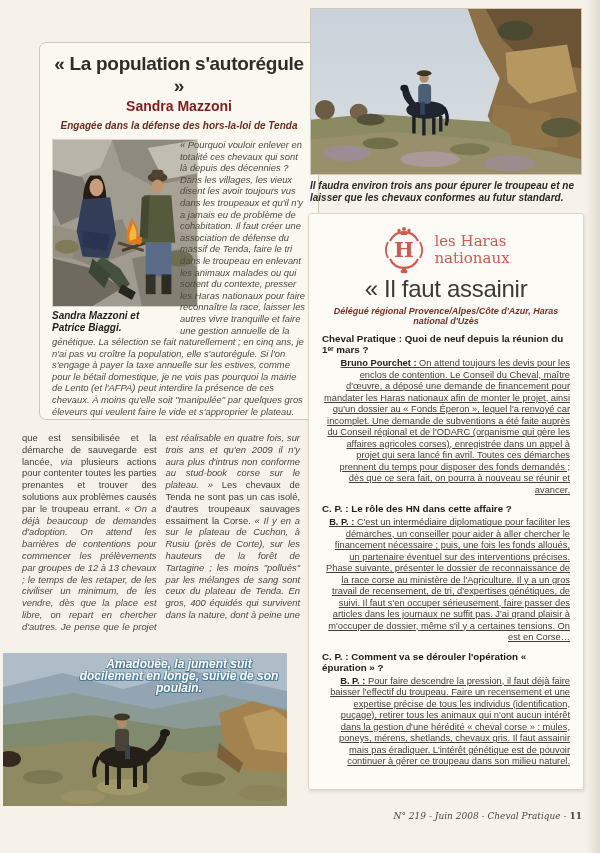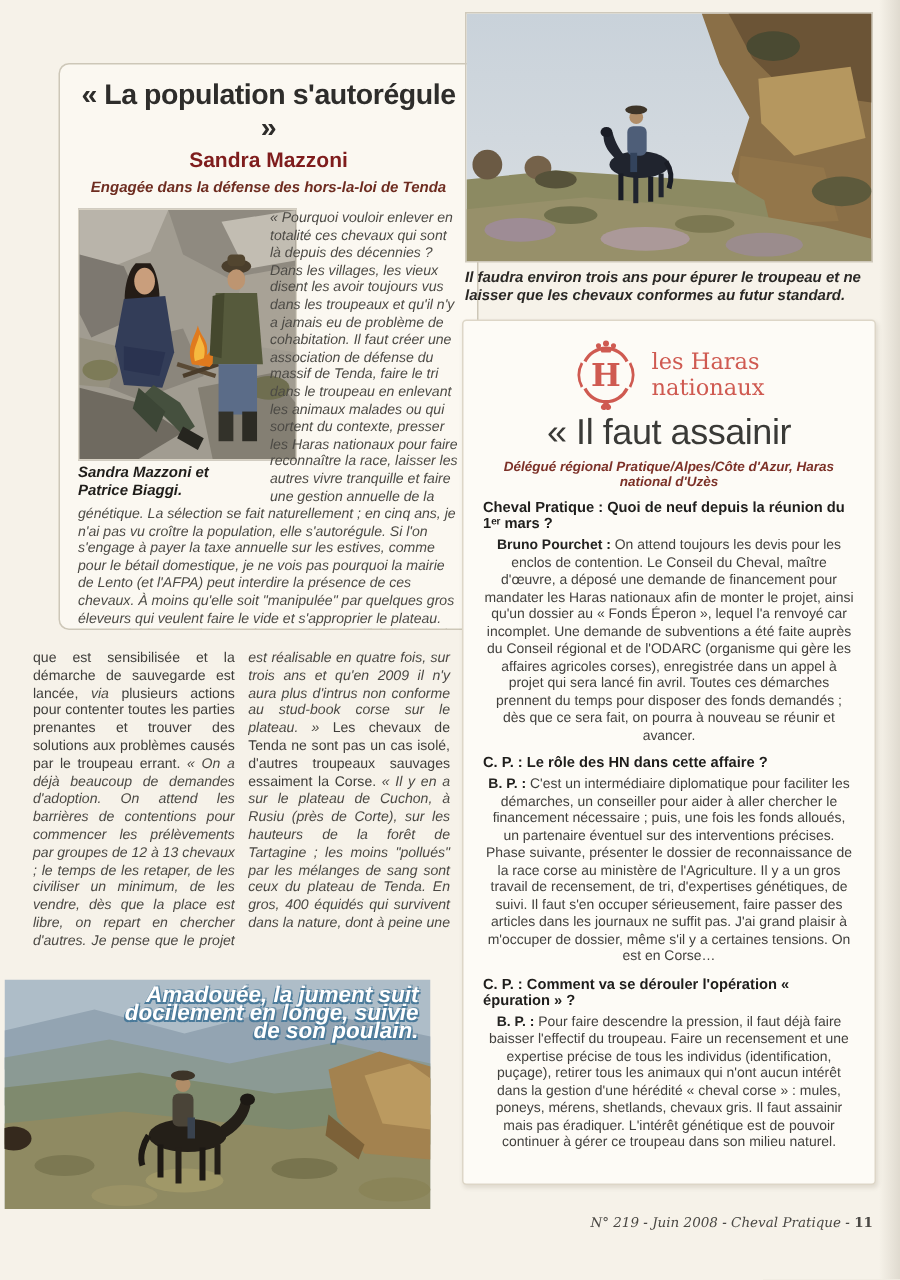--- a/index.html
+++ b/index.html
@@ -35,22 +35,22 @@
     font-size:9.4px; line-height:11.8px; color:#3e3d3a; text-align:justify;
   }
   .body-cols .it{ font-style:italic; color:#4a4843; }
   .body-cols .dot{ color:#e04e2a; font-size:8px; }
   .body-cols .contacts{ font-style:italic; display:block; margin-top:1px; }
 
   
   .photo-bottom{ position:absolute; left:3px; top:653px; width:284px; height:153px; }
   .photo-bottom svg{ display:block; }
   .pb-cap{
-    position:absolute; top:5px; right:8px; width:200px; text-align:right;
-    font-size:15px; line-height:12px; font-weight:700; font-style:italic; color:#ffffff;
+    position:absolute; top:5px; right:8px; width:200px; text-align:center;
+    font-size:12px; line-height:12px; font-weight:700; font-style:italic; color:#ffffff;
     text-shadow:1px 1px 0 #4a7a9a, -1px 1px 0 #4a7a9a, 1px -1px 0 rgba(74,122,154,.6);
   }
 
   
   .photo-top{ position:absolute; left:310px; top:8px; width:272px; height:167px; border:1px solid #cfc9bb; }
   .pt-cap{
     position:absolute; left:310px; top:180px; width:272px;
     font-size:10px; line-height:12px; font-weight:700; font-style:italic; color:#2a2825;
   }
 
@@ -60,21 +60,21 @@
     background:#fdfbf6; border:1px solid #ddd6c7; border-radius:3px;
     box-shadow:1px 2px 3px rgba(100,90,70,.15);
     padding:10px 13px 8px; overflow:hidden;
   }
   .logo-row{ display:flex; justify-content:center; align-items:center; gap:8px; margin:2px 0 4px; }
   .logo-text{ font-family:"DejaVu Serif", serif; font-size:15px; line-height:17px; color:#cf5a51; }
   .int-h1{ font-size:24px; line-height:21px; text-align:center; color:#3a3a37; font-weight:500; letter-spacing:-.3px; }
   .int-author{ font-size:13.5px; font-weight:700; text-align:center; color:#242321; margin-top:2px; }
   .int-role{ font-size:9px; font-weight:700; font-style:italic; text-align:center; color:#7c3128; margin:7px 0 2px; }
   .q{ font-size:9.8px; font-weight:700; color:#1e1d1b; margin-top:7px; }
-  .a{ font-size:9.3px; line-height:11.5px; color:#403f3c; margin-top:3px; text-align:center; }
+  .a{ font-size:9.3px; line-height:11.5px; color:#403f3c; margin-top:3px; text-align:right;text-decoration:underline; }
   .a b{ color:#242321; }
 
   
   .footer{
     position:absolute; right:18px; top:811px; font-family:"DejaVu Serif", serif;
     font-size:9px; color:#4a4844; font-style:italic;
   }
   .footer .pg{ font-weight:700; font-style:normal; }
 </style>
 </head>
@@ -245,21 +245,21 @@
           <path d="M22,41 l3,3.4 c1.4,1.8 -1,4 -3,2.4 c-2,1.6 -4.4,-0.6 -3,-2.4 Z"></path>
         </g>
         <text x="22" y="31" text-anchor="middle" font-family="DejaVu Serif, serif" font-size="21" font-weight="bold" fill="#cf5a51">H</text>
       </svg>
       <div class="logo-text">
         <div>les Haras</div>
         <div>nationaux</div>
       </div>
     </div>
     <div class="int-h1">« Il faut assainir</div>
-    <div class="int-role">Délégué régional Pratique/Alpes/Côte d'Azur, Haras national d'Uzès</div>
+    <div class="int-role">Délégué régional Provence/Alpes/Côte d'Azur, Haras national d'Uzès</div>
 
     <div class="q">Cheval Pratique : Quoi de neuf depuis la réunion du 1ᵉʳ mars ?</div>
     <p class="a"><b>Bruno Pourchet : </b><span>On attend toujours les devis pour les enclos de contention. Le Conseil du Cheval, maître d'œuvre, a déposé une demande de financement pour mandater les Haras nationaux afin de monter le projet, ainsi qu'un dossier au « Fonds Éperon », lequel l'a renvoyé car incomplet. Une demande de subventions a été faite auprès du Conseil régional et de l'ODARC (organisme qui gère les affaires agricoles corses), enregistrée dans un appel à projet qui sera lancé fin avril. Toutes ces démarches prennent du temps pour disposer des fonds demandés ; dès que ce sera fait, on pourra à nouveau se réunir et avancer.</span></p>
 
     <div class="q">C. P. : Le rôle des HN dans cette affaire ?</div>
     <p class="a"><b>B. P. : </b><span>C'est un intermédiaire diplomatique pour faciliter les démarches, un conseiller pour aider à aller chercher le financement nécessaire ; puis, une fois les fonds alloués, un partenaire éventuel sur des interventions précises. Phase suivante, présenter le dossier de reconnaissance de la race corse au ministère de l'Agriculture. Il y a un gros travail de recensement, de tri, d'expertises génétiques, de suivi. Il faut s'en occuper sérieusement, faire passer des articles dans les journaux ne suffit pas. J'ai grand plaisir à m'occuper de dossier, même s'il y a certaines tensions. On est en Corse…</span></p>
 
     <div class="q">C. P. : Comment va se dérouler l'opération « épuration » ?</div>
     <p class="a"><b>B. P. : </b><span>Pour faire descendre la pression, il faut déjà faire baisser l'effectif du troupeau. Faire un recensement et une expertise précise de tous les individus (identification, puçage), retirer tous les animaux qui n'ont aucun intérêt dans la gestion d'une hérédité « cheval corse » : mules, poneys, mérens, shetlands, chevaux gris. Il faut assainir mais pas éradiquer. L'intérêt génétique est de pouvoir continuer à gérer ce troupeau dans son milieu naturel.</span></p>
 

